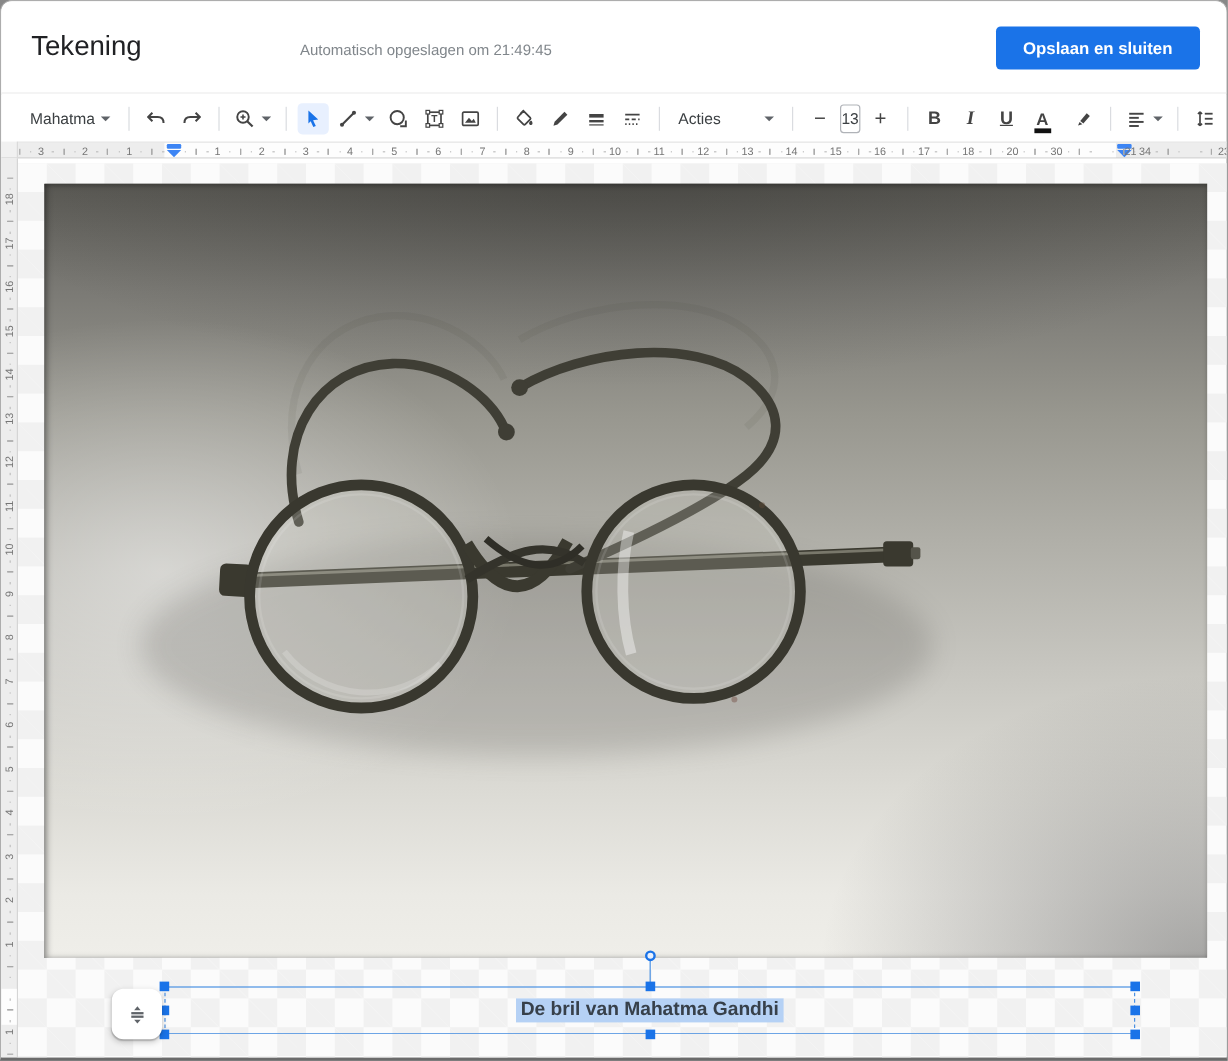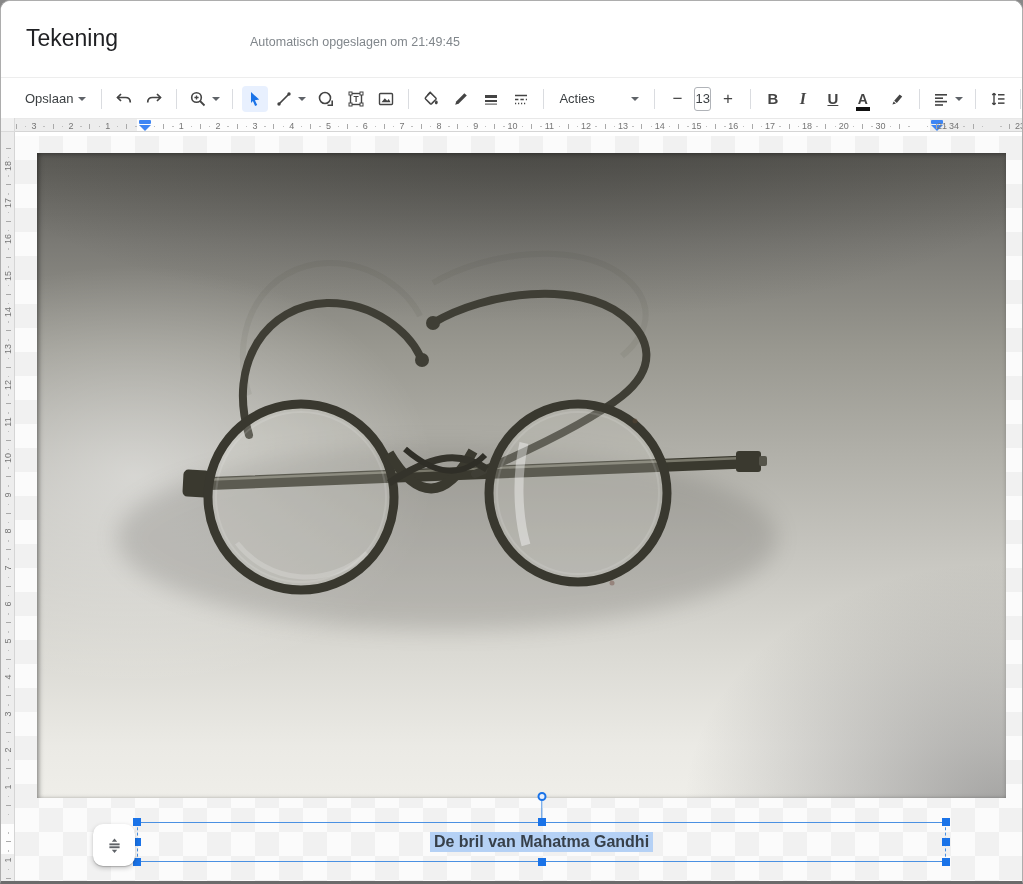--- a/index.html
+++ b/index.html
@@ -75,25 +75,26 @@
     box-shadow:0 1px 1px rgba(0,0,0,0.18),0 2px 5px rgba(0,0,0,0.22);display:flex;align-items:center;justify-content:center;cursor:pointer;}
 </style>
 </head>
 <body>
 
 <div class="window">
 
   <div class="header">
     <div class="doc-title">Tekening</div>
     <div class="autosave">Automatisch opgeslagen om 21:49:45</div>
+    <button class="save-btn">Opslaan en sluiten</button>
   </div>
 
   <div class="toolbar">
     <div class="tb-btn" style="padding:0 6px;">
-      <span class="tb-label">Opslaan</span>
+      <span class="tb-label">Mahatma</span>
       <span class="caret"></span>
     </div>
     <div class="tb-sep"></div>
 
     <div class="tb-btn">
       <svg width="18" height="18" viewBox="0 0 18 18">
           <path d="M6 4 L2.5 7.5 L6 11" fill="none" stroke="#444" stroke-width="1.7"></path>
           <path d="M2.5 7.5 H10.5 C13.8 7.5 15.3 9.6 15.3 12.4" fill="none" stroke="#444" stroke-width="1.7"></path>
         </svg>
     </div>

